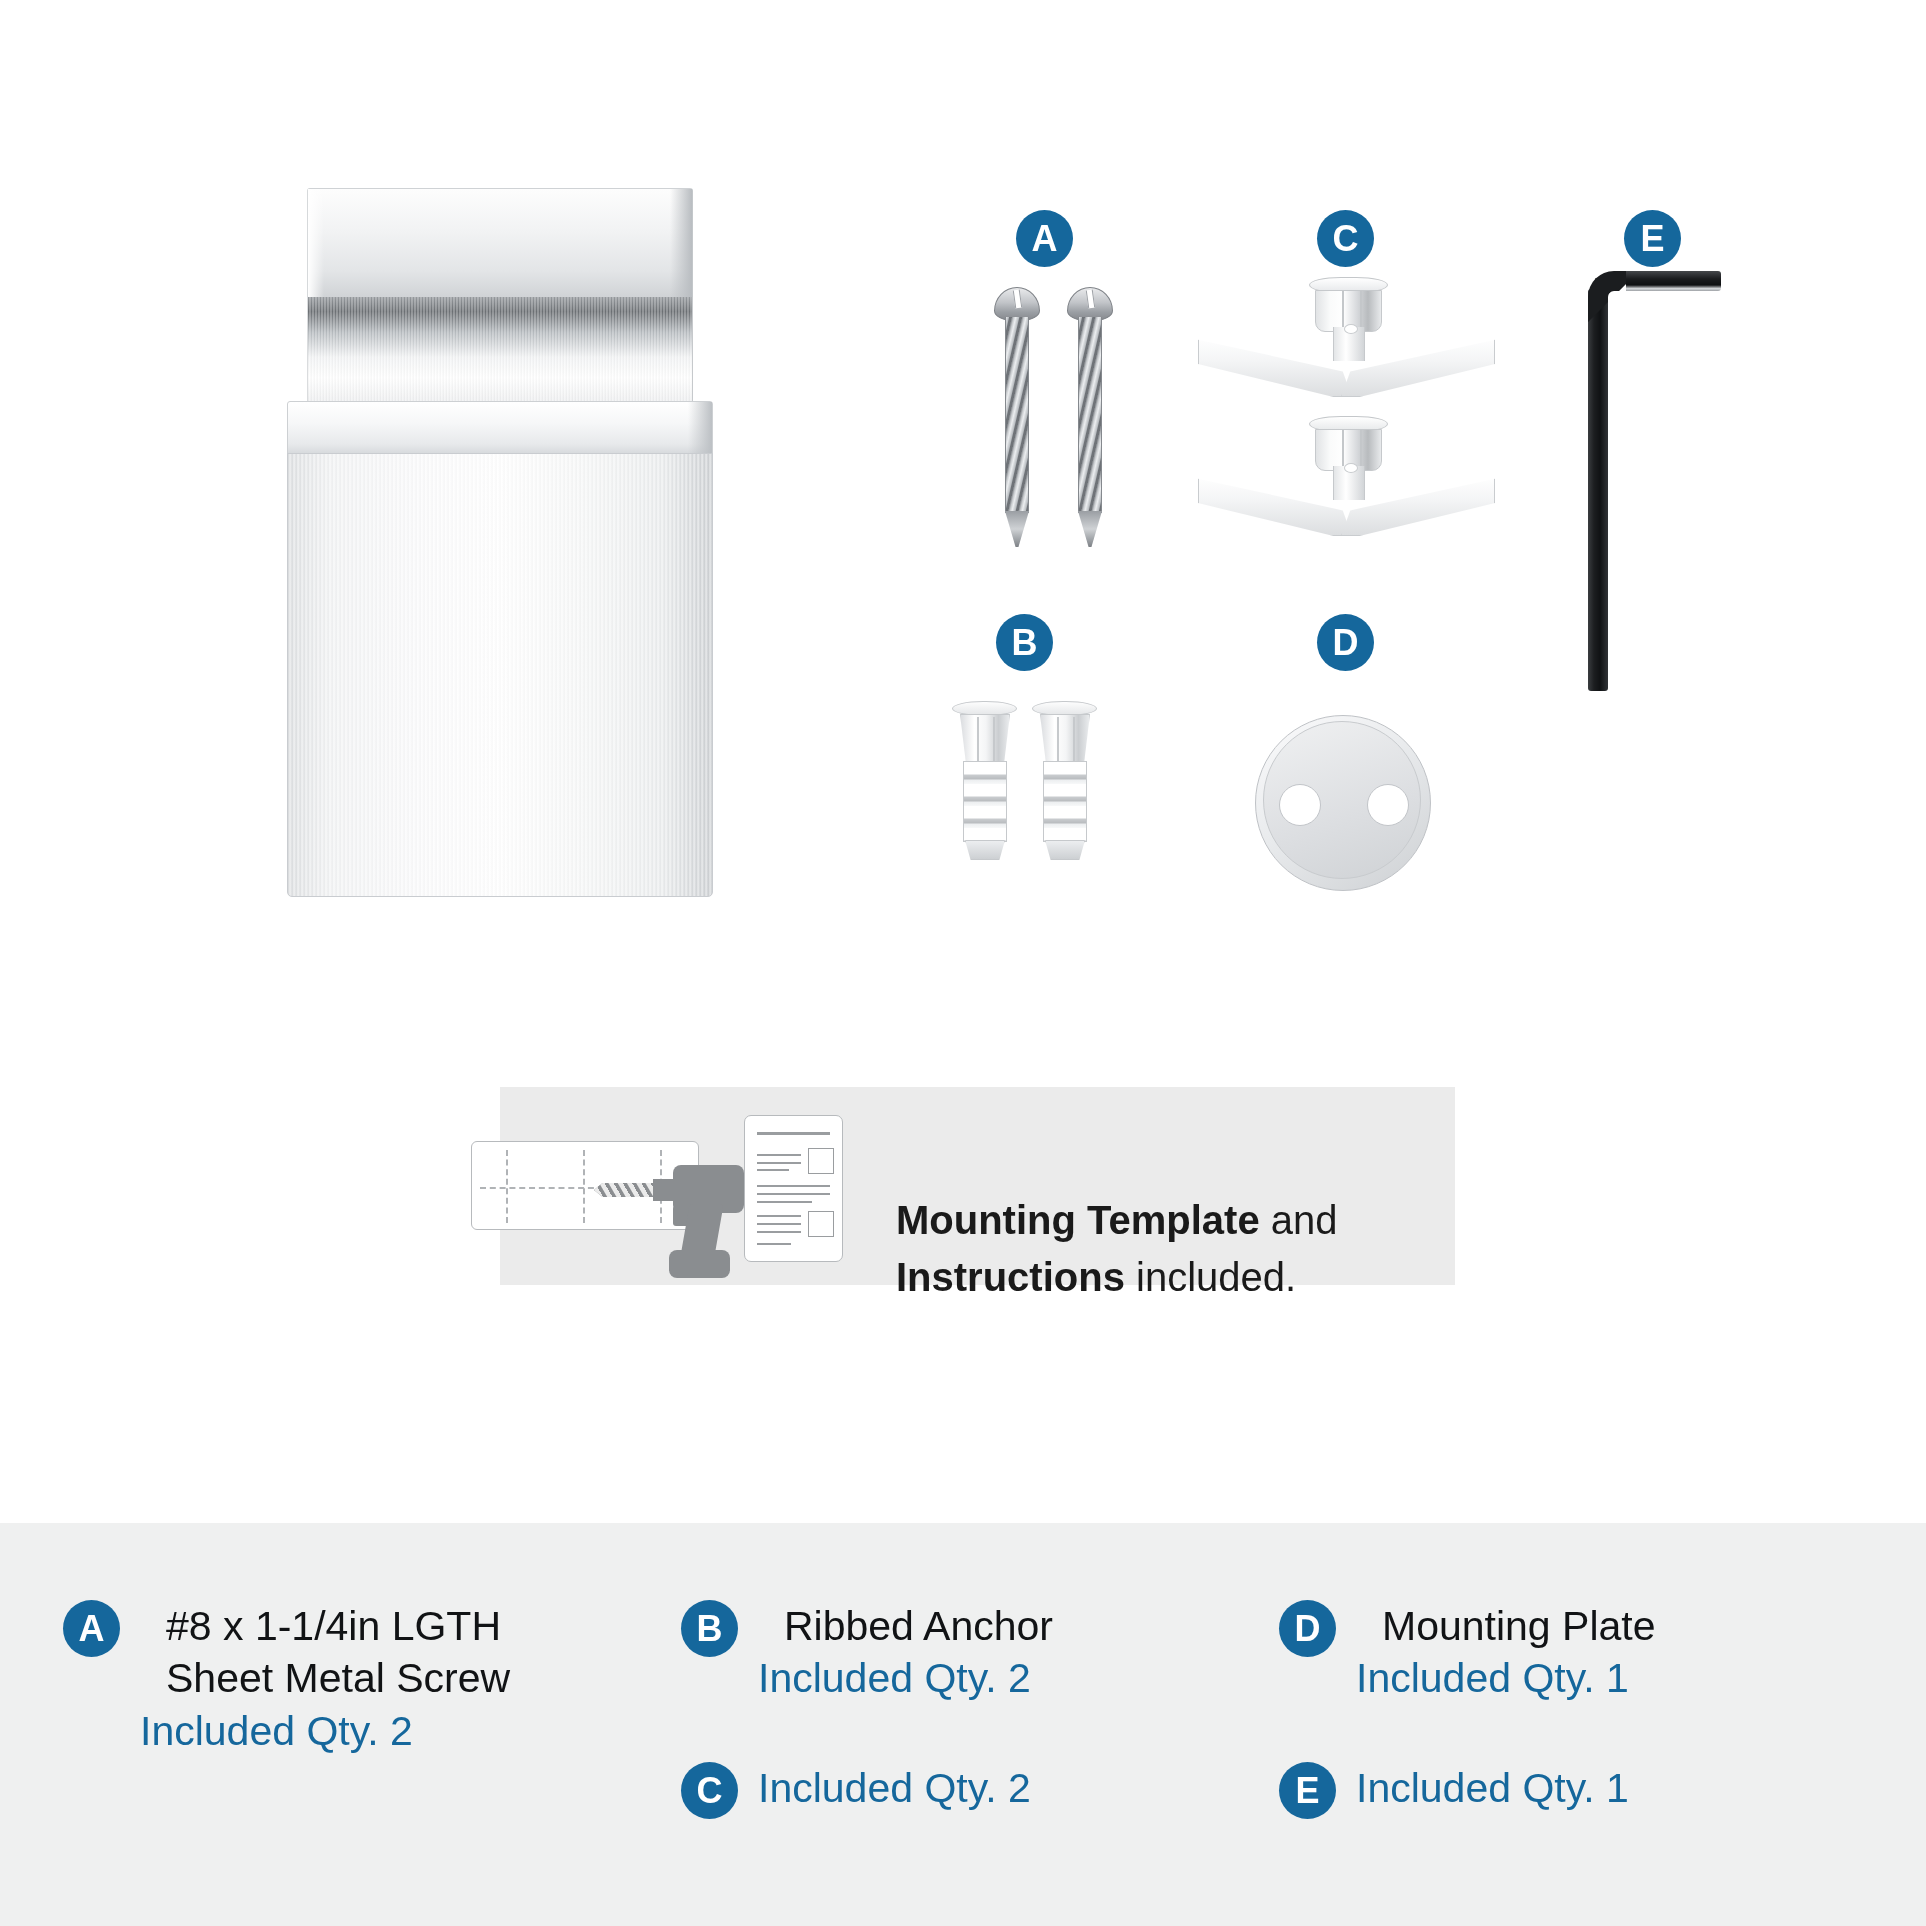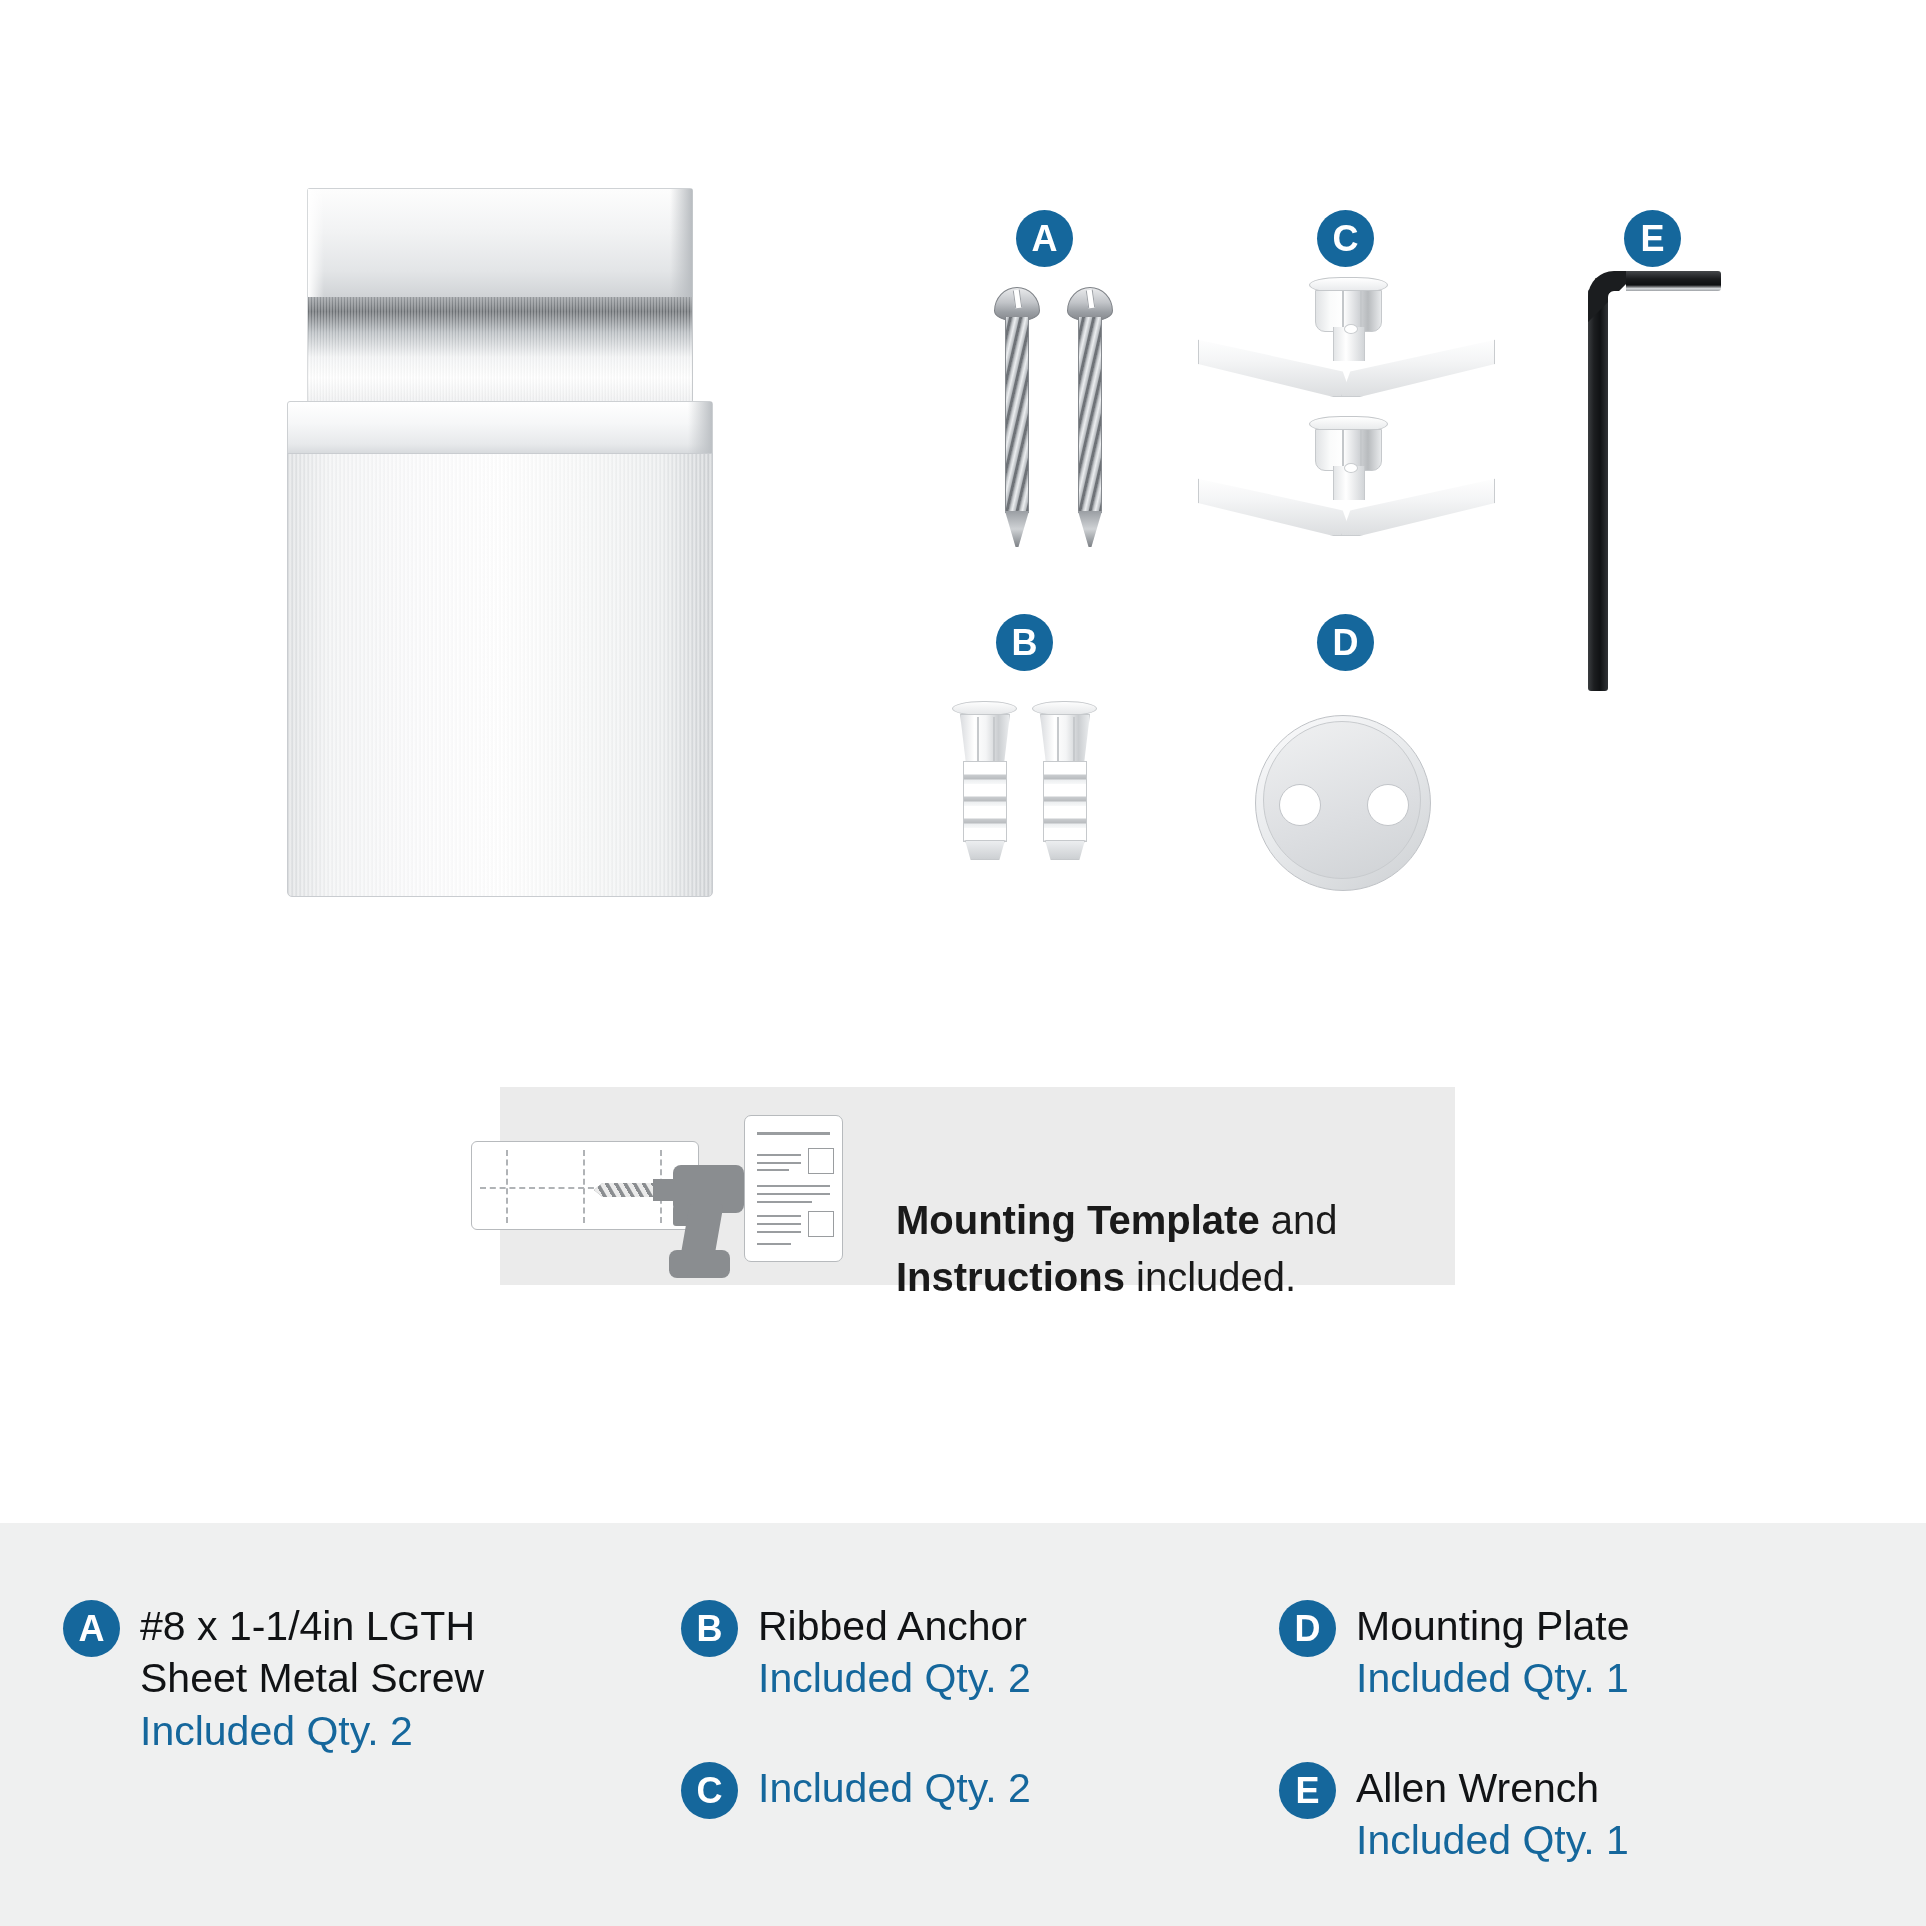--- a/index.html
+++ b/index.html
@@ -285,21 +285,21 @@
 
   
   #legendPanel {
     position: absolute; left: 0px; top: 1523px; width: 1927px; height: 404px;
     background: #eff0f0;
   }
   .legend-item { position: absolute; }
   .legend-item .badge-dia { left: 0; top: 0; position: absolute; }
   .legend-body { margin-left: 77px; }
   .legend-name {
-    font-size: 41px; color: #111315; line-height: 1.28; white-space: pre-line;
+    font-size: 41px; color: #111315; line-height: 1.28; white-space: pre-line; margin-left: 26px;
   }
   .legend-qty {
     font-size: 41px; color: #15679C; font-weight: normal; line-height: 1.28;
   }
   #itemA { left: 63px;   top: 1600px; width: 554px; }
   #itemB { left: 681px;  top: 1600px; width: 554px; }
   #itemC { left: 681px;  top: 1762px; width: 554px; }
   #itemD { left: 1279px; top: 1600px; width: 554px; }
   #itemE { left: 1279px; top: 1762px; width: 554px; }
 </style>
@@ -450,19 +450,18 @@
     <div class="badge badge-dia">D</div>
     <div class="legend-body">
       <div class="legend-name">Mounting Plate</div>
       <div class="legend-qty">Included Qty. 1</div>
     </div>
   </div>
 
   <div class="legend-item" id="itemE">
     <div class="badge badge-dia">E</div>
     <div class="legend-body">
-      <div class="legend-name">Allen Wrench</div>
       <div class="legend-qty">Included Qty. 1</div>
     </div>
   </div>
 
 </div>
 
 
 </body></html>

